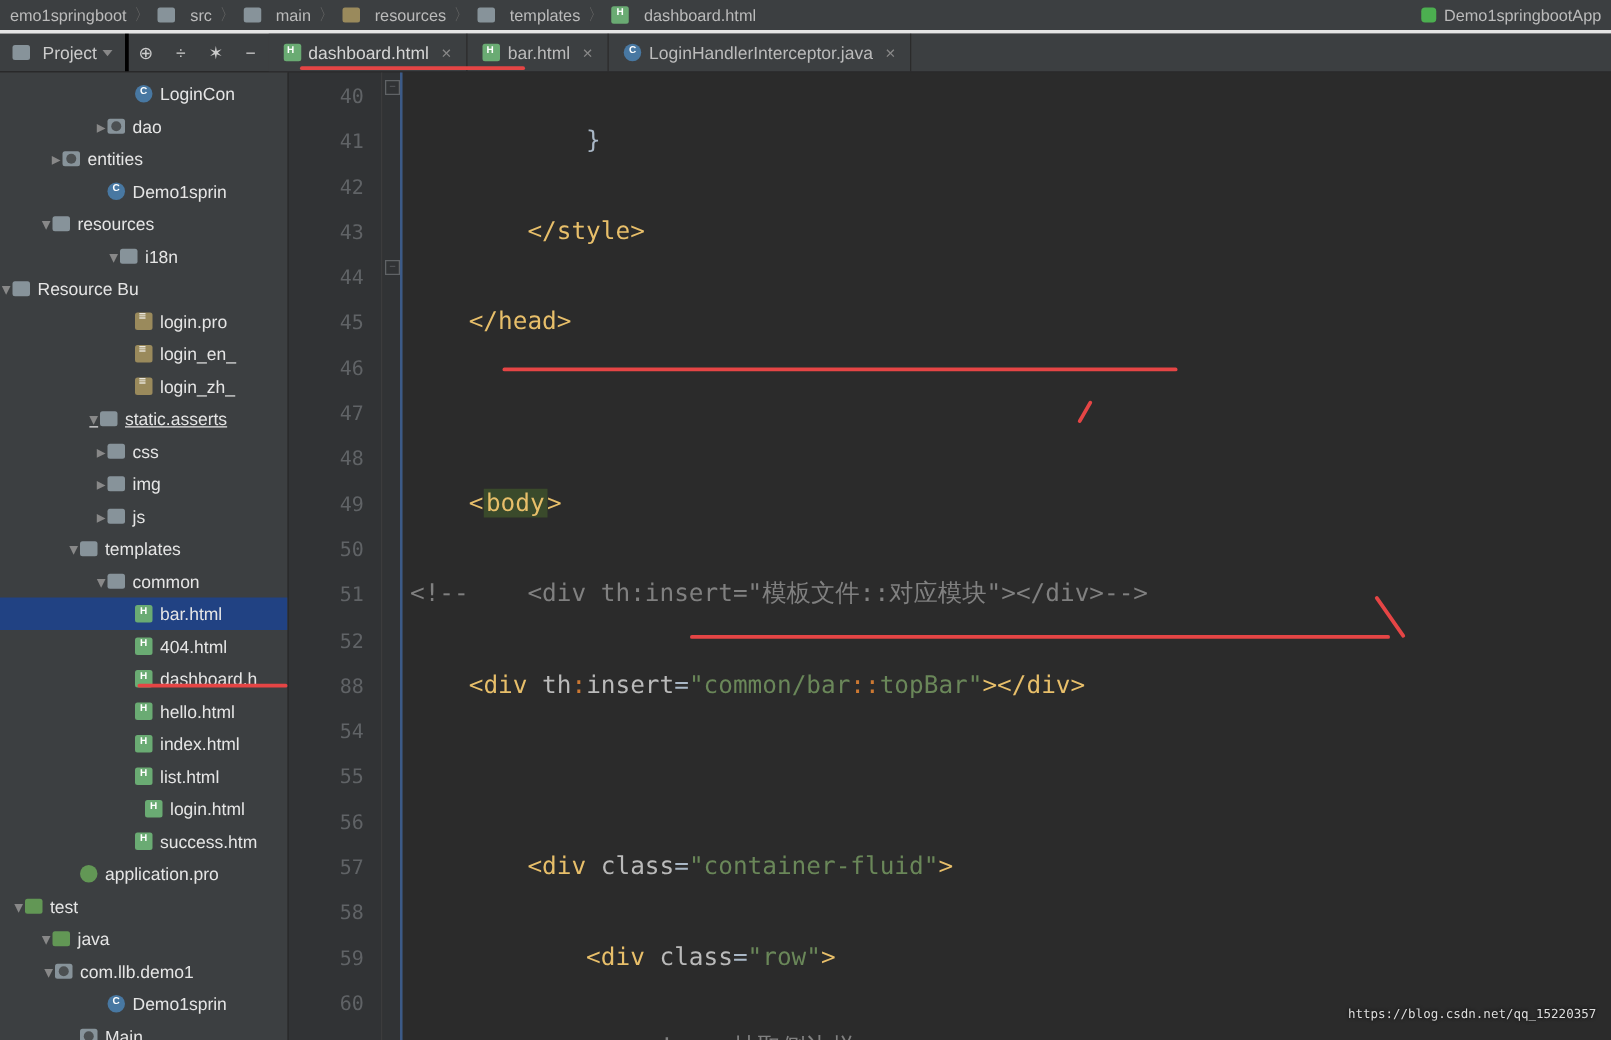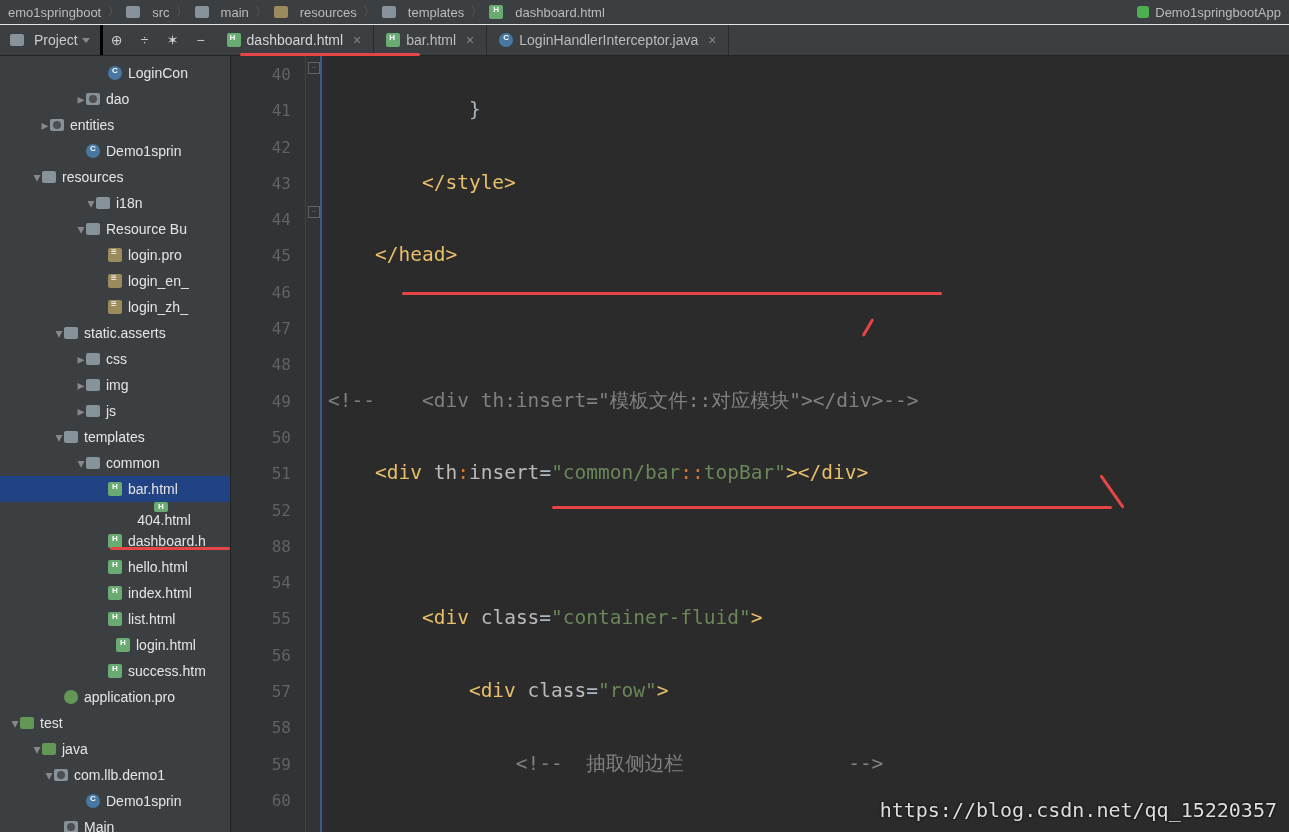--- a/index.html
+++ b/index.html
@@ -1,16 +1,16 @@
 <!DOCTYPE html>
 <html><head>
 <meta charset="utf-8">
 <style>
   html,body{margin:0;padding:0;width:1289px;height:832px;overflow:hidden;background:#2b2b2b;font-family:"Segoe UI",Arial,sans-serif;color:#a9b7c6;font-size:14px;}
-  .topbar{height:24px;background:#3c3f41;display:flex;align-items:center;padding:0 8px;border-bottom:1px solid #e5e5e5;overflow:hidden;}
+  .topbar{height:24px;background:#3c3f41;display:flex;align-items:center;padding:0 8px;border-bottom:3px solid #e5e5e5;overflow:hidden;}
   .breadcrumb{display:flex;align-items:center;gap:6px;color:#bbb;font-size:13px;}
   .bc-sep{color:#666;}
   .run-btn{margin-left:auto;display:flex;align-items:center;gap:6px;color:#bbb;font-size:13px;}
   .bug-icon{width:12px;height:12px;background:#4caf50;border-radius:3px;}
   .toolbar2{height:30px;background:#3c3f41;display:flex;align-items:center;border-bottom:1px solid #232323;}
   .project-btn{display:flex;align-items:center;gap:4px;padding:0 10px;height:100%;color:#ccc;border-right:3px solid #000000;}
   .chev-down{width:0;height:0;border-left:4px solid transparent;border-right:4px solid transparent;border-top:5px solid #888;}
   .tool-icon{width:28px;height:100%;display:flex;align-items:center;justify-content:center;color:#ccc;cursor:pointer;}
   .tabs{display:flex;align-items:center;height:100%;flex:1;background:#3c3f41;}
   .tab{display:flex;align-items:center;gap:6px;padding:0 12px;height:100%;color:#bbb;cursor:pointer;border-right:1px solid #2b2b2b;}
@@ -48,21 +48,21 @@
   .fold-mark{position:absolute;left:2px;width:10px;height:10px;border:1px solid #606366;color:#606366;font-size:9px;line-height:9px;text-align:center;}
   .code{flex:1;font-family:"Consolas",monospace;font-size:19.5px;line-height:36.3px;padding-left:6px;white-space:pre;position:relative;}
   .code-line{height:36.3px;}
   .tag{color:#e8bf6a;}
   .attr{color:#bababa;}
   .str{color:#6a8759;}
   .op{color:#cc7832;}
   .txt{color:#808080;}
   .body-hl{background:#3a4a2b;padding:0 2px;}
   .red-line{position:absolute;height:3px;background:#e54545;border-radius:2px;}
-  .watermark{position:absolute;right:12px;bottom:6px;color:#ddd;font-size:20px;text-shadow:0 0 3px #000;margin-left:34px;}
+  .watermark{position:absolute;right:12px;bottom:6px;color:#ddd;font-size:10px;text-shadow:0 0 3px #000;margin-left:34px;}
 </style>
 </head>
 <body>
 
 <div class="topbar">
   <div class="breadcrumb">
     <span>emo1springboot</span>
       <span class="bc-sep">〉</span>
     <span class="folder-icon"></span>
       <span>src</span>
@@ -141,76 +141,76 @@
         <div class="tree-row" style="padding-left: 32px;">
           <span class="arr open"></span>
           <span class="folder-icon"></span>
           <span>resources</span>
         </div>
         <div class="tree-row" style="padding-left: 54px; margin-left: 32px;">
           <span class="arr open"></span>
           <span class="folder-icon"></span>
           <span>i18n</span>
         </div>
-        <div class="tree-row" style="padding-left: 76px;">
+        <div class="tree-row" style="">
           <span class="arr open"></span>
           <span class="folder-icon"></span>
           <span>Resource Bu</span>
         </div>
         <div class="tree-row" style="padding-left: 98px;">
           <span class="arr none"></span>
           <span class="file-prop"></span>
           <span>login.pro</span>
         </div>
         <div class="tree-row" style="padding-left: 98px;">
           <span class="arr none"></span>
           <span class="file-prop"></span>
           <span>login_en_</span>
         </div>
         <div class="tree-row" style="padding-left: 98px;">
           <span class="arr none"></span>
           <span class="file-prop"></span>
           <span>login_zh_</span>
         </div>
+        <div class="tree-row" style="padding-left: 70px; text-decoration: underline;">
+          <span class="arr open"></span>
+          <span class="folder-icon"></span>
+          <span>static.asserts</span>
+        </div>
+        <div class="tree-row" style="padding-left: 76px;">
+          <span class="arr closed"></span>
+          <span class="folder-icon"></span>
+          <span>css</span>
+        </div>
+        <div class="tree-row" style="padding-left: 76px;">
+          <span class="arr closed"></span>
+          <span class="folder-icon"></span>
+          <span>img</span>
+        </div>
+        <div class="tree-row" style="padding-left: 76px;">
+          <span class="arr closed"></span>
+          <span class="folder-icon"></span>
+          <span>js</span>
+        </div>
         <div class="tree-row" style="padding-left: 54px;">
           <span class="arr open"></span>
           <span class="folder-icon"></span>
-          <span>static.asserts</span>
-        </div>
-        <div class="tree-row" style="padding-left: 76px;">
-          <span class="arr closed"></span>
-          <span class="folder-icon"></span>
-          <span>css</span>
-        </div>
-        <div class="tree-row" style="padding-left: 76px;">
-          <span class="arr closed"></span>
-          <span class="folder-icon"></span>
-          <span>img</span>
-        </div>
-        <div class="tree-row" style="padding-left: 76px;">
-          <span class="arr closed"></span>
-          <span class="folder-icon"></span>
-          <span>js</span>
-        </div>
-        <div class="tree-row" style="padding-left: 54px;">
-          <span class="arr open"></span>
-          <span class="folder-icon"></span>
           <span>templates</span>
         </div>
         <div class="tree-row" style="padding-left: 76px;">
           <span class="arr open"></span>
           <span class="folder-icon"></span>
           <span>common</span>
         </div>
         <div class="tree-row sel" style="padding-left: 98px;">
           <span class="arr none"></span>
           <span class="file-html"></span>
           <span>bar.html</span>
         </div>
-        <div class="tree-row" style="padding-left: 98px; flex-direction: column;">
+        <div class="tree-row" style="padding-left: 98px;">
           <span class="arr none"></span>
           <span class="file-html"></span>
           <span>404.html</span>
         </div>
         <div class="tree-row" style="padding-left: 98px;">
           <span class="arr none"></span>
           <span class="file-html"></span>
           <span>dashboard.h</span>
         </div>
         <div class="tree-row" style="padding-left: 98px;">
@@ -246,21 +246,21 @@
         <div class="tree-row" style="padding-left: 10px;">
           <span class="arr open"></span>
           <span class="folder-icon test"></span>
           <span>test</span>
         </div>
         <div class="tree-row" style="padding-left: 32px;">
           <span class="arr open"></span>
           <span class="folder-icon test"></span>
           <span>java</span>
         </div>
-        <div class="tree-row" style="padding-left: 44px;">
+        <div class="tree-row" style="padding-left: 34px;">
           <span class="arr open"></span>
           <span class="pkg-icon"></span>
           <span>com.llb.demo1</span>
         </div>
         <div class="tree-row" style="padding-left: 76px;">
           <span class="arr none"></span>
           <span class="file-java"></span>
           <span>Demo1sprin</span>
         </div>
         <div class="tree-row" style="padding-left: 54px;">
@@ -297,20 +297,21 @@
       </div>
     <div class="fold-band">
       <div class="fold-mark" style="top:6px;">−</div>
       <div class="fold-mark" style="top:150px;">−</div>
     </div>
     <div class="code">
 <div class="code-line"><span>            }</span></div>
 <div class="code-line"><span class="tag">        &lt;/</span><span class="tag">style</span><span class="tag">&gt;</span></div>
 <div class="code-line"><span class="tag">    &lt;/</span><span class="tag">head</span><span class="tag">&gt;</span></div>
 <div class="code-line"></div>
+<div class="code-line"><span class="tag">    &lt;</span><span class="tag body-hl">body</span><span class="tag">&gt;</span></div>
 <div class="code-line"><span class="txt">&lt;!--    &lt;</span><span class="txt">div</span><span class="txt"> th:insert="模板文件::对应模块"&gt;&lt;/</span><span class="txt">div</span><span class="txt">&gt;--&gt;</span></div>
 <div class="code-line"><span class="tag">    &lt;</span><span class="tag">div</span><span> </span><span class="attr">th</span><span class="op">:</span><span class="attr">insert</span><span>=</span><span class="str">"common/bar</span><span class="op">::</span><span class="str">topBar"</span><span class="tag">&gt;&lt;/</span><span class="tag">div</span><span class="tag">&gt;</span></div>
 <div class="code-line"></div>
 <div class="code-line"><span class="tag">        &lt;</span><span class="tag">div</span><span> </span><span class="attr">class</span><span>=</span><span class="str">"container-fluid"</span><span class="tag">&gt;</span></div>
 <div class="code-line"><span class="tag">            &lt;</span><span class="tag">div</span><span> </span><span class="attr">class</span><span>=</span><span class="str">"row"</span><span class="tag">&gt;</span></div>
 <div class="code-line"><span class="txt">                &lt;!--  抽取侧边栏              --&gt;</span></div>
 
 
 
 

